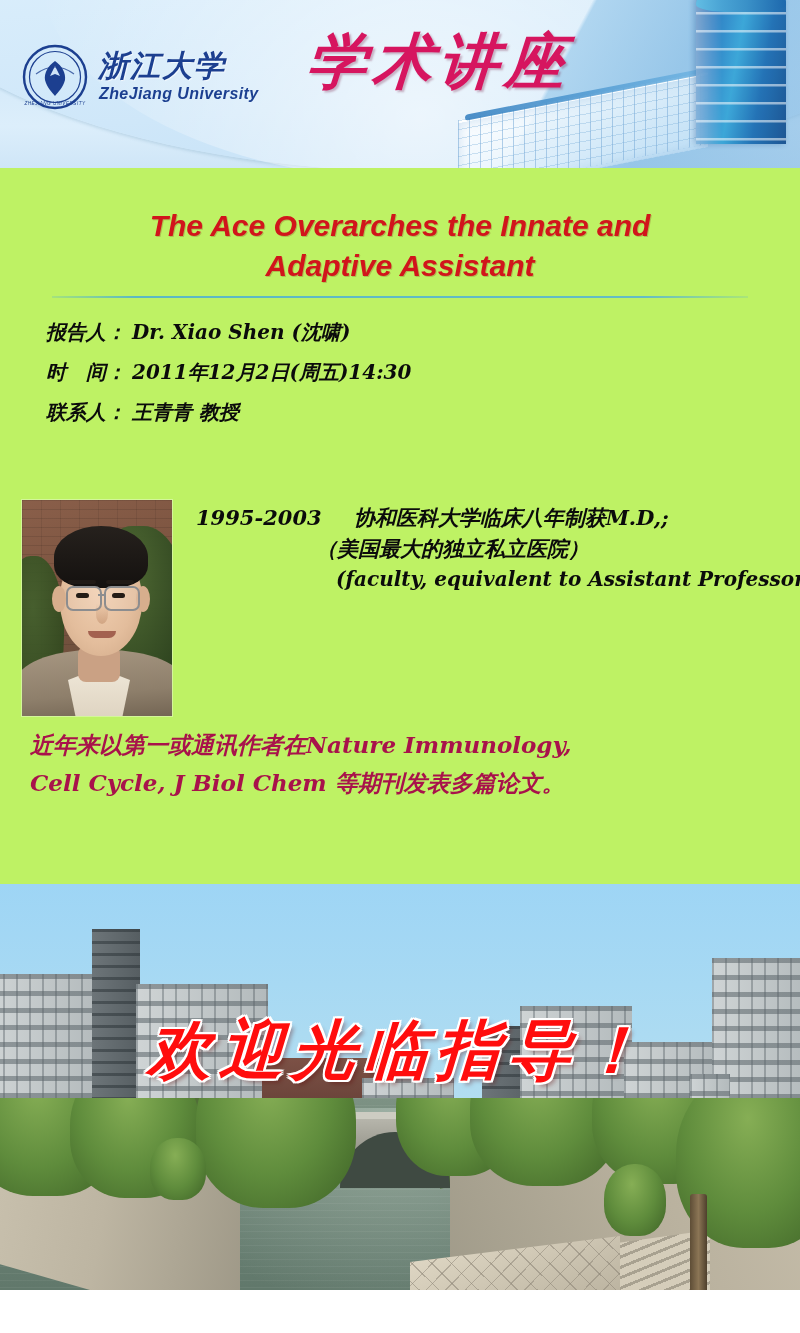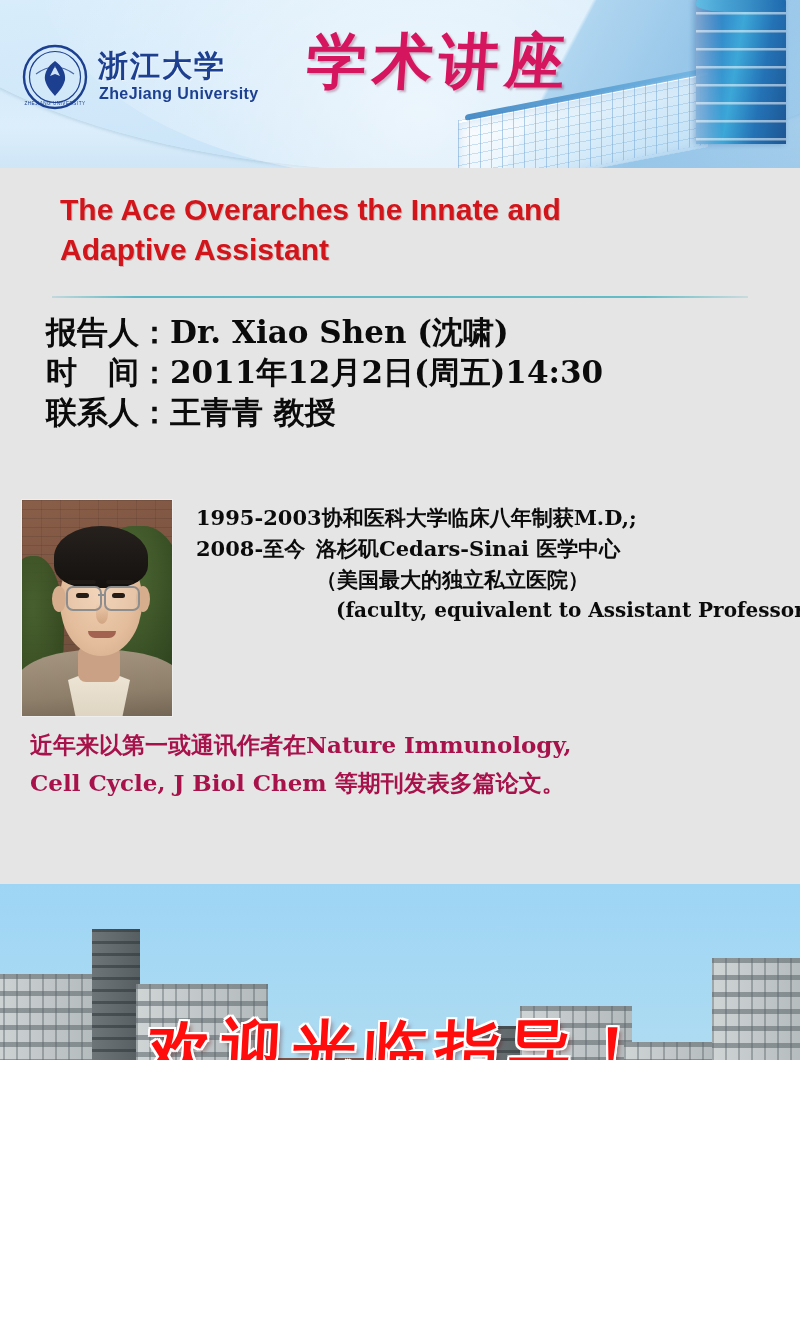--- a/index.html
+++ b/index.html
@@ -1,22 +1,23 @@
 <!DOCTYPE html>
 <html><head>
 <meta charset="utf-8">
 <style>
   html,body{margin:0;padding:0;background:#fff;}
   body{font-family:"Liberation Serif",serif;}
 
   #poster{
     position:relative;
-    width:800px;height:1060px;
+    width:800px;height:1290px;
     overflow:hidden;
-    background:#e5e5e5;
+    background:#bef264;
+    font-style:italic;
   }
 
   
   .header{
     position:absolute;left:0;top:0;width:800px;height:168px;
     overflow:hidden;
     background:linear-gradient(180deg,#2f86c8 0%,#63a9dc 7px,#a8d6f2 14px,#cfe7f8 40px,#dceefb 75%,#cfe6f7 100%);
   }
   
   .header-lobe{
@@ -97,41 +98,41 @@
     position:absolute;left:307px;top:31px;
     font-family:"DejaVu Serif",serif;
     font-size:60px;font-weight:bold;color:#d6155f;
     letter-spacing:6px;line-height:1;
     text-shadow:2px 2px 2px rgba(120,30,70,.30);
     transform:skewX(-4deg);
   }
 
   
   .talk-title{
-    position:absolute;left:60px;top:190px;width:680px;
-    text-align:left;color:#d1151b;
+    position:absolute;left:60px;top:206px;width:680px;
+    text-align:center;color:#d1151b;
     font-family:"Liberation Sans",sans-serif;
     font-weight:bold;font-size:30px;line-height:40px;
     text-shadow:1px 1px 0 rgba(120,10,10,.22);
   }
   .rule{
     position:absolute;left:52px;top:296px;width:696px;height:2px;
     background:linear-gradient(90deg,rgba(90,180,195,.25),#5bb8c4 12%,#64bcc6 85%,rgba(90,180,195,.2));
   }
 
   
   .info{position:absolute;left:46px;top:312px;width:600px;}
   .info-row{
     display:flex;align-items:baseline;
     font-family:"DejaVu Serif",serif;
-    font-size:31px;font-weight:bold;color:#0b0b0b;
+    font-size:20px;font-weight:bold;color:#0b0b0b;
     line-height:40px;white-space:nowrap;
   }
   .info-label{flex:0 0 auto;}
-  .info-value{}
+  .info-value{margin-left:6px;}
 
   
   .portrait{
     position:absolute;left:22px;top:500px;width:150px;height:216px;
     overflow:hidden;background:#6f5a45;
     box-shadow:0 0 0 1px rgba(255,255,255,.35);
   }
   .p-brick{position:absolute;inset:0;
     background:
       repeating-linear-gradient(180deg,rgba(0,0,0,.10) 0px,rgba(0,0,0,.10) 1px,rgba(255,255,255,0) 1px,rgba(255,255,255,0) 9px),
@@ -170,23 +171,23 @@
     background:linear-gradient(180deg,rgba(190,140,105,0),rgba(186,134,98,.5));}
   .p-mouth{position:absolute;left:66px;top:131px;width:28px;height:7px;border-radius:0 0 14px 14px;
     background:#a3614f;}
 
   .cv{
     position:absolute;left:196px;top:502px;width:600px;
     font-family:"DejaVu Serif",serif;
     font-size:21px;font-weight:bold;color:#0b0b0b;line-height:31px;
     white-space:nowrap;
   }
-  .cv-row{display:flex;}
+  .cv-row{display:flex;gap:14px;}
   .cv-year{flex:0 0 120px;}
-  .cv-text{flex:1 1 auto;}
+  .cv-text{flex:1 1 auto;margin-left:18px;}
   .cv-cont{padding-left:120px;}
   .cv-cont2{padding-left:128px;}
   .cv-cont3{padding-left:140px;font-size:20px;}
 
   
   .research{
     position:absolute;left:30px;top:726px;width:700px;
     font-family:"DejaVu Serif",serif;
     font-size:23px;font-weight:bold;color:#a8124b;
     line-height:38px;white-space:nowrap;
@@ -334,24 +335,20 @@
     <div class="p-eye-r"></div>
     <div class="p-nose"></div>
     <div class="p-mouth"></div>
   </div>
 
   <div class="cv">
     <div class="cv-row">
       <span class="cv-year">1995-2003</span>
       <span class="cv-text">协和医科大学临床八年制获M.D,;</span>
     </div>
-    <div class="cv-row">
-      <span class="cv-year">2008-至今</span>
-      <span class="cv-text">洛杉矶Cedars-Sinai 医学中心</span>
-    </div>
     <div class="cv-cont">（美国最大的独立私立医院）</div>
     <div class="cv-cont3">(faculty, equivalent to Assistant Professor)</div>
   </div>
 
   <div class="research">
     <div>近年来以第一或通讯作者在Nature Immunology,</div>
     <div>Cell Cycle, J Biol Chem 等期刊发表多篇论文。</div>
   </div>
 
   <div class="campus">

